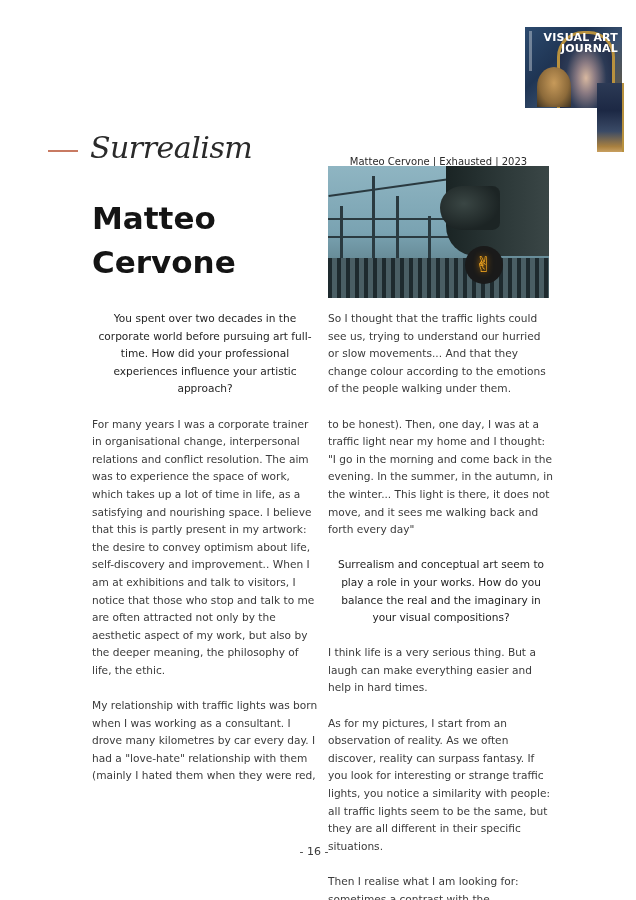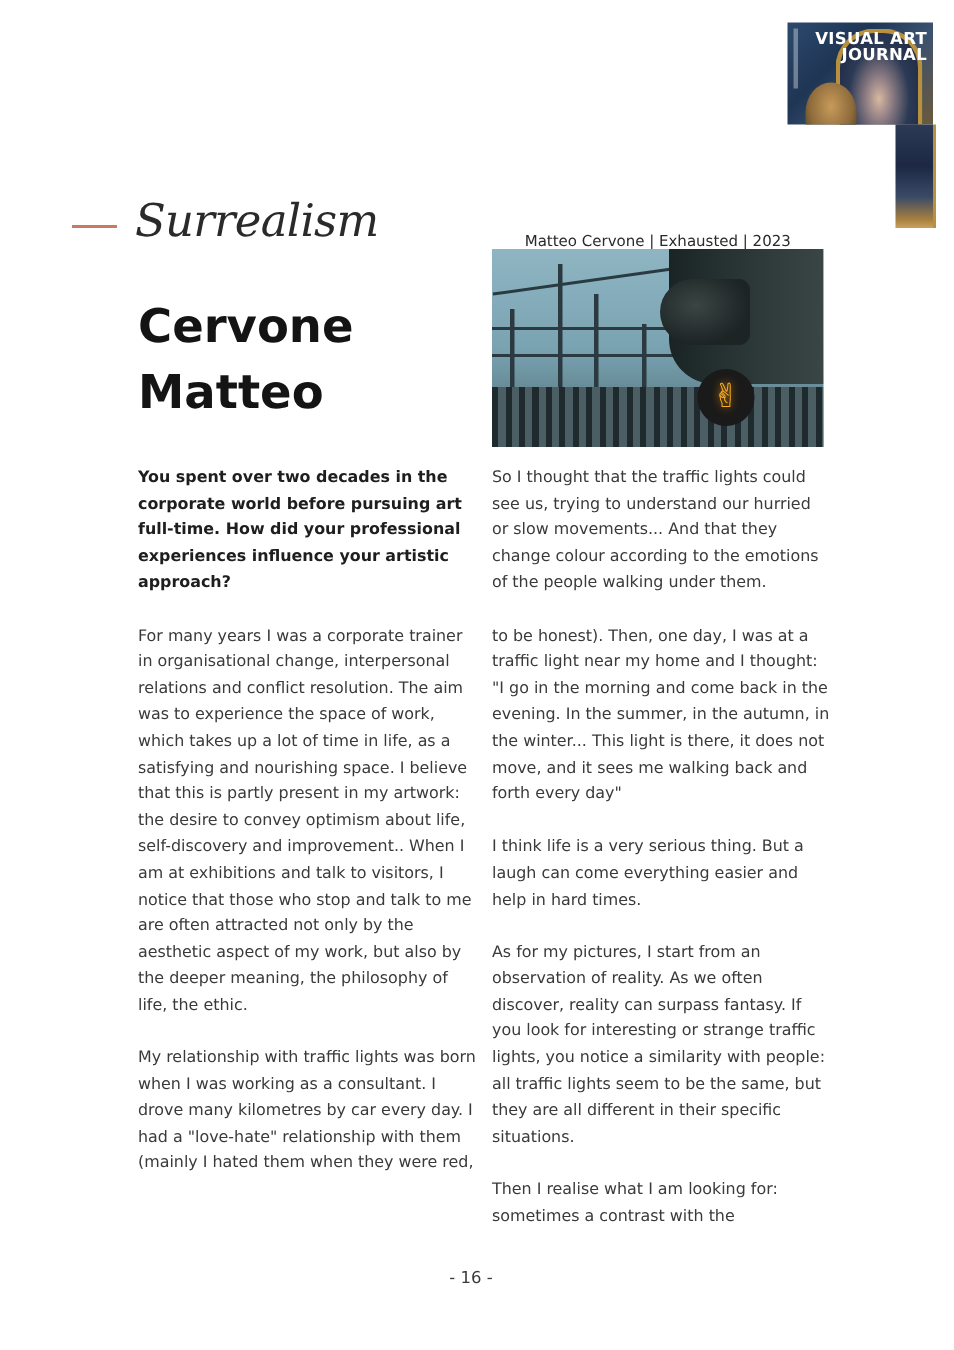--- a/index.html
+++ b/index.html
@@ -6,21 +6,21 @@
   body {
     width: 636px; height: 900px; position: relative; overflow: hidden;
     background: #ffffff;
     font-family: "DejaVu Sans", sans-serif;
     color: #3a3a3a;
   }
   .cover {
     position: absolute; left: 525px; top: 15px; width: 97px; height: 137px;
   }
   .cover-top {
-    position: absolute; left: 0; top: 0; width: 97px; height: 68px;
+    position: absolute; left: 0; top: 12px; width: 97px; height: 81px;
     background: linear-gradient(135deg, #2c4a6e 0%, #1f3554 35%, #3a5170 60%, #6b5a3c 100%);
     overflow: hidden;
   }
   .cover-top .frame {
     position: absolute; left: 32px; top: 4px; width: 52px; height: 80px;
     border: 3px solid #b8913e; border-bottom: none; border-radius: 26px 26px 0 0;
     background: radial-gradient(ellipse at 50% 55%, #d8b8a0 0%, #8a7a82 25%, #2c3a55 55%, #1a2440 100%);
   }
   .cover-top .hair {
     position: absolute; left: 12px; top: 40px; width: 34px; height: 40px;
@@ -86,21 +86,21 @@
   .photo .signal span {
     color: #ffb020; font-size: 22px; line-height: 22px; text-shadow: 0 0 6px #ff9a00;
   }
   .col {
     position: absolute; top: 310px; width: 226px;
     font-size: 10.6px; line-height: 17.6px; color: #3a3a3a;
   }
   .col-left { left: 92px; }
   .col-right { left: 328px; }
   .col p { margin: 0 0 17.6px 0; }
-  .col p.q { font-weight: bold; color: #1e1e1e; }
+  .col p.q { font-weight: normal; color: #1e1e1e; text-align: center; }
   .page-number {
     position: absolute; left: 0; width: 628px; top: 845px; text-align: center;
     font-size: 11px; color: #3a3a3a;
   }
 </style>
 </head>
 <body>
 
 <div class="cover">
   <div class="cover-top">
@@ -112,22 +112,22 @@
       <div>JOURNAL</div>
     </div>
   </div>
   <div class="cover-strip"></div>
 </div>
 
 <div class="accent-line" style="background: rgb(200, 122, 98);"></div>
 <div class="section-label">Surrealism</div>
 
 <div class="name">
+  <div>Matteo</div>
   <div>Cervone</div>
-  <div>Matteo</div>
 </div>
 
 <div class="caption">Matteo Cervone | Exhausted | 2023</div>
 
 <div class="photo">
   <div class="wire" style="left:0;top:20px;width:130px;transform:rotate(-8deg);"></div>
   <div class="wire" style="left:0;top:52px;width:130px;"></div>
   <div class="wire" style="left:0;top:70px;width:130px;"></div>
   <div class="pole" style="left:12px;top:40px;height:92px;"></div>
   <div class="pole" style="left:44px;top:10px;height:122px;"></div>
@@ -143,18 +143,19 @@
 
 <div class="col col-left">
   <p class="q">You spent over two decades in the corporate world before pursuing art full-time. How did your professional experiences influence your artistic approach?</p>
   <p>For many years I was a corporate trainer in organisational change, interpersonal relations and conflict resolution. The aim was to experience the space of work, which takes up a lot of time in life, as a satisfying and nourishing space. I believe that this is partly present in my artwork: the desire to convey optimism about life, self-discovery and improvement.. When I am at exhibitions and talk to visitors, I notice that those who stop and talk to me are often attracted not only by the aesthetic aspect of my work, but also by the deeper meaning, the philosophy of life, the ethic.</p>
   <p>My relationship with traffic lights was born when I was working as a consultant. I drove many kilometres by car every day. I had a "love-hate" relationship with them (mainly I hated them when they were red,</p>
 </div>
 
 <div class="col col-right">
   <p>So I thought that the traffic lights could see us, trying to understand our hurried or slow movements... And that they change colour according to the emotions of the people walking under them.</p>
   <p>to be honest). Then, one day, I was at a traffic light near my home and I thought: "I go in the morning and come back in the evening. In the summer, in the autumn, in the winter... This light is there, it does not move, and it sees me walking back and forth every day"</p>
-  <p>I think life is a very serious thing. But a laugh can come everything easier and help in hard times.</p>
+  <p class="q">Surrealism and conceptual art seem to play a role in your works. How do you balance the real and the imaginary in your visual compositions?</p>
+  <p>I think life is a very serious thing. But a laugh can make everything easier and help in hard times.</p>
   <p>As for my pictures, I start from an observation of reality.  As we often discover, reality can surpass fantasy. If you look for interesting or strange traffic lights, you notice a similarity with people: all traffic lights seem to be the same, but they are all different in their specific situations.</p>
   <p>Then I realise what I am looking for: sometimes a contrast with the</p>
 </div>
 
 <div class="page-number">- 16 -</div>
 
 </body></html>

